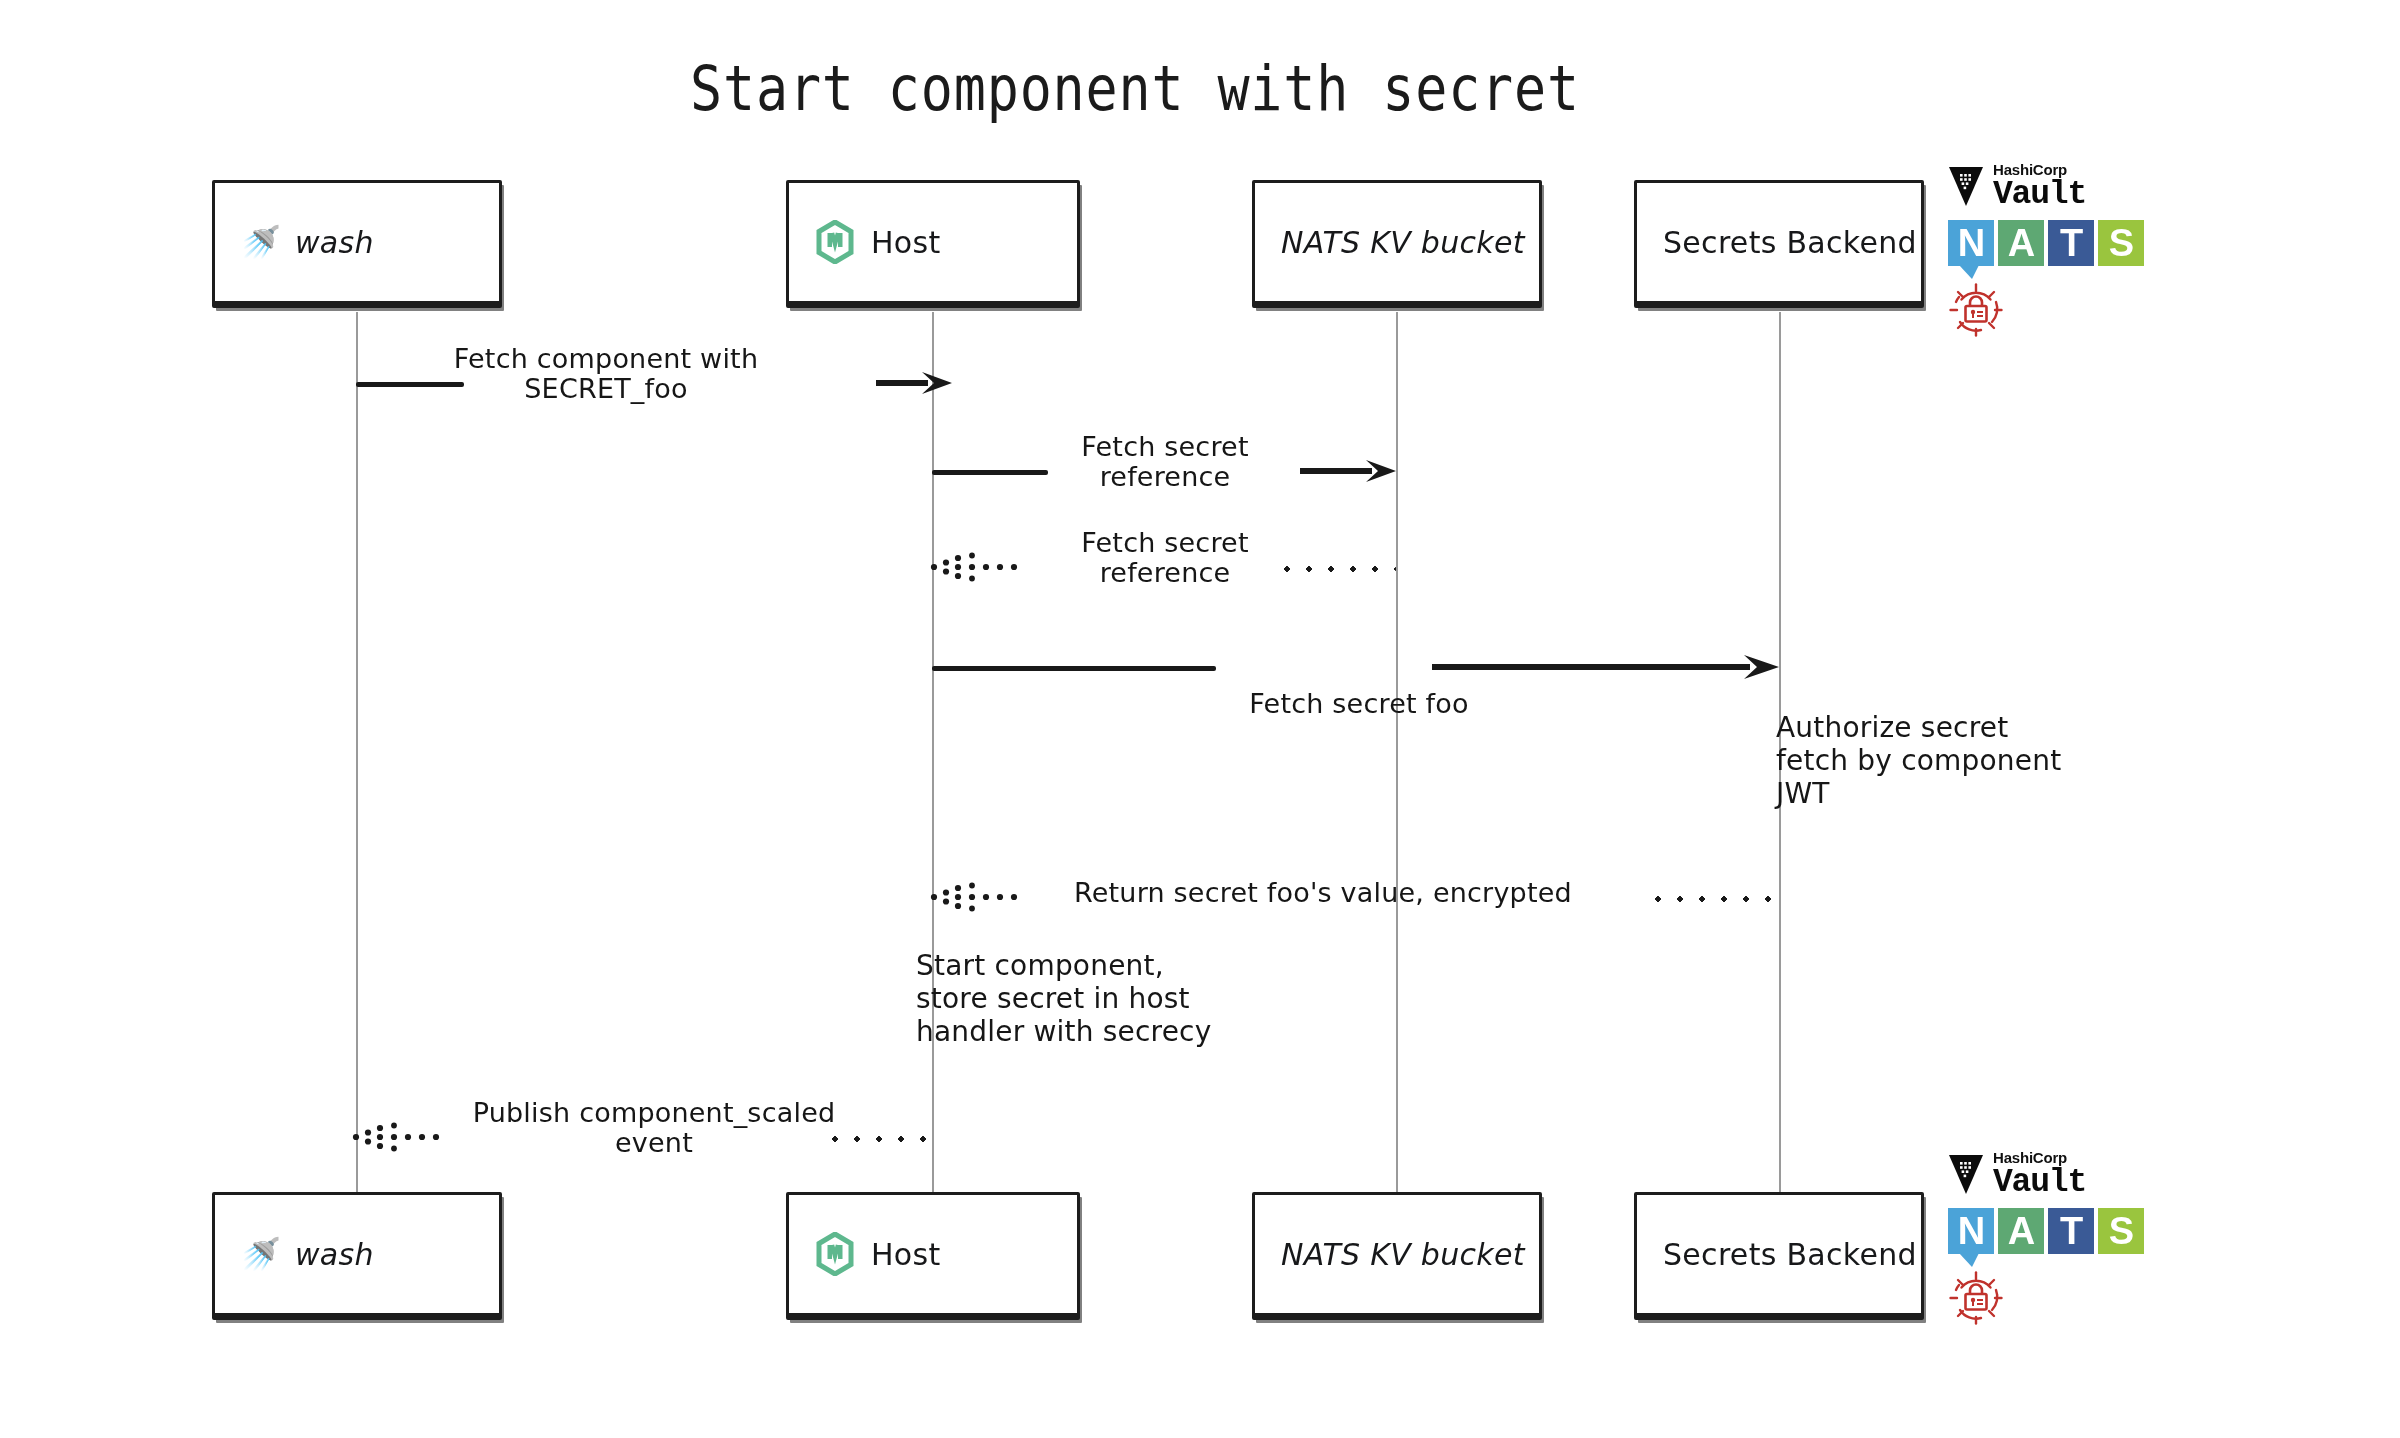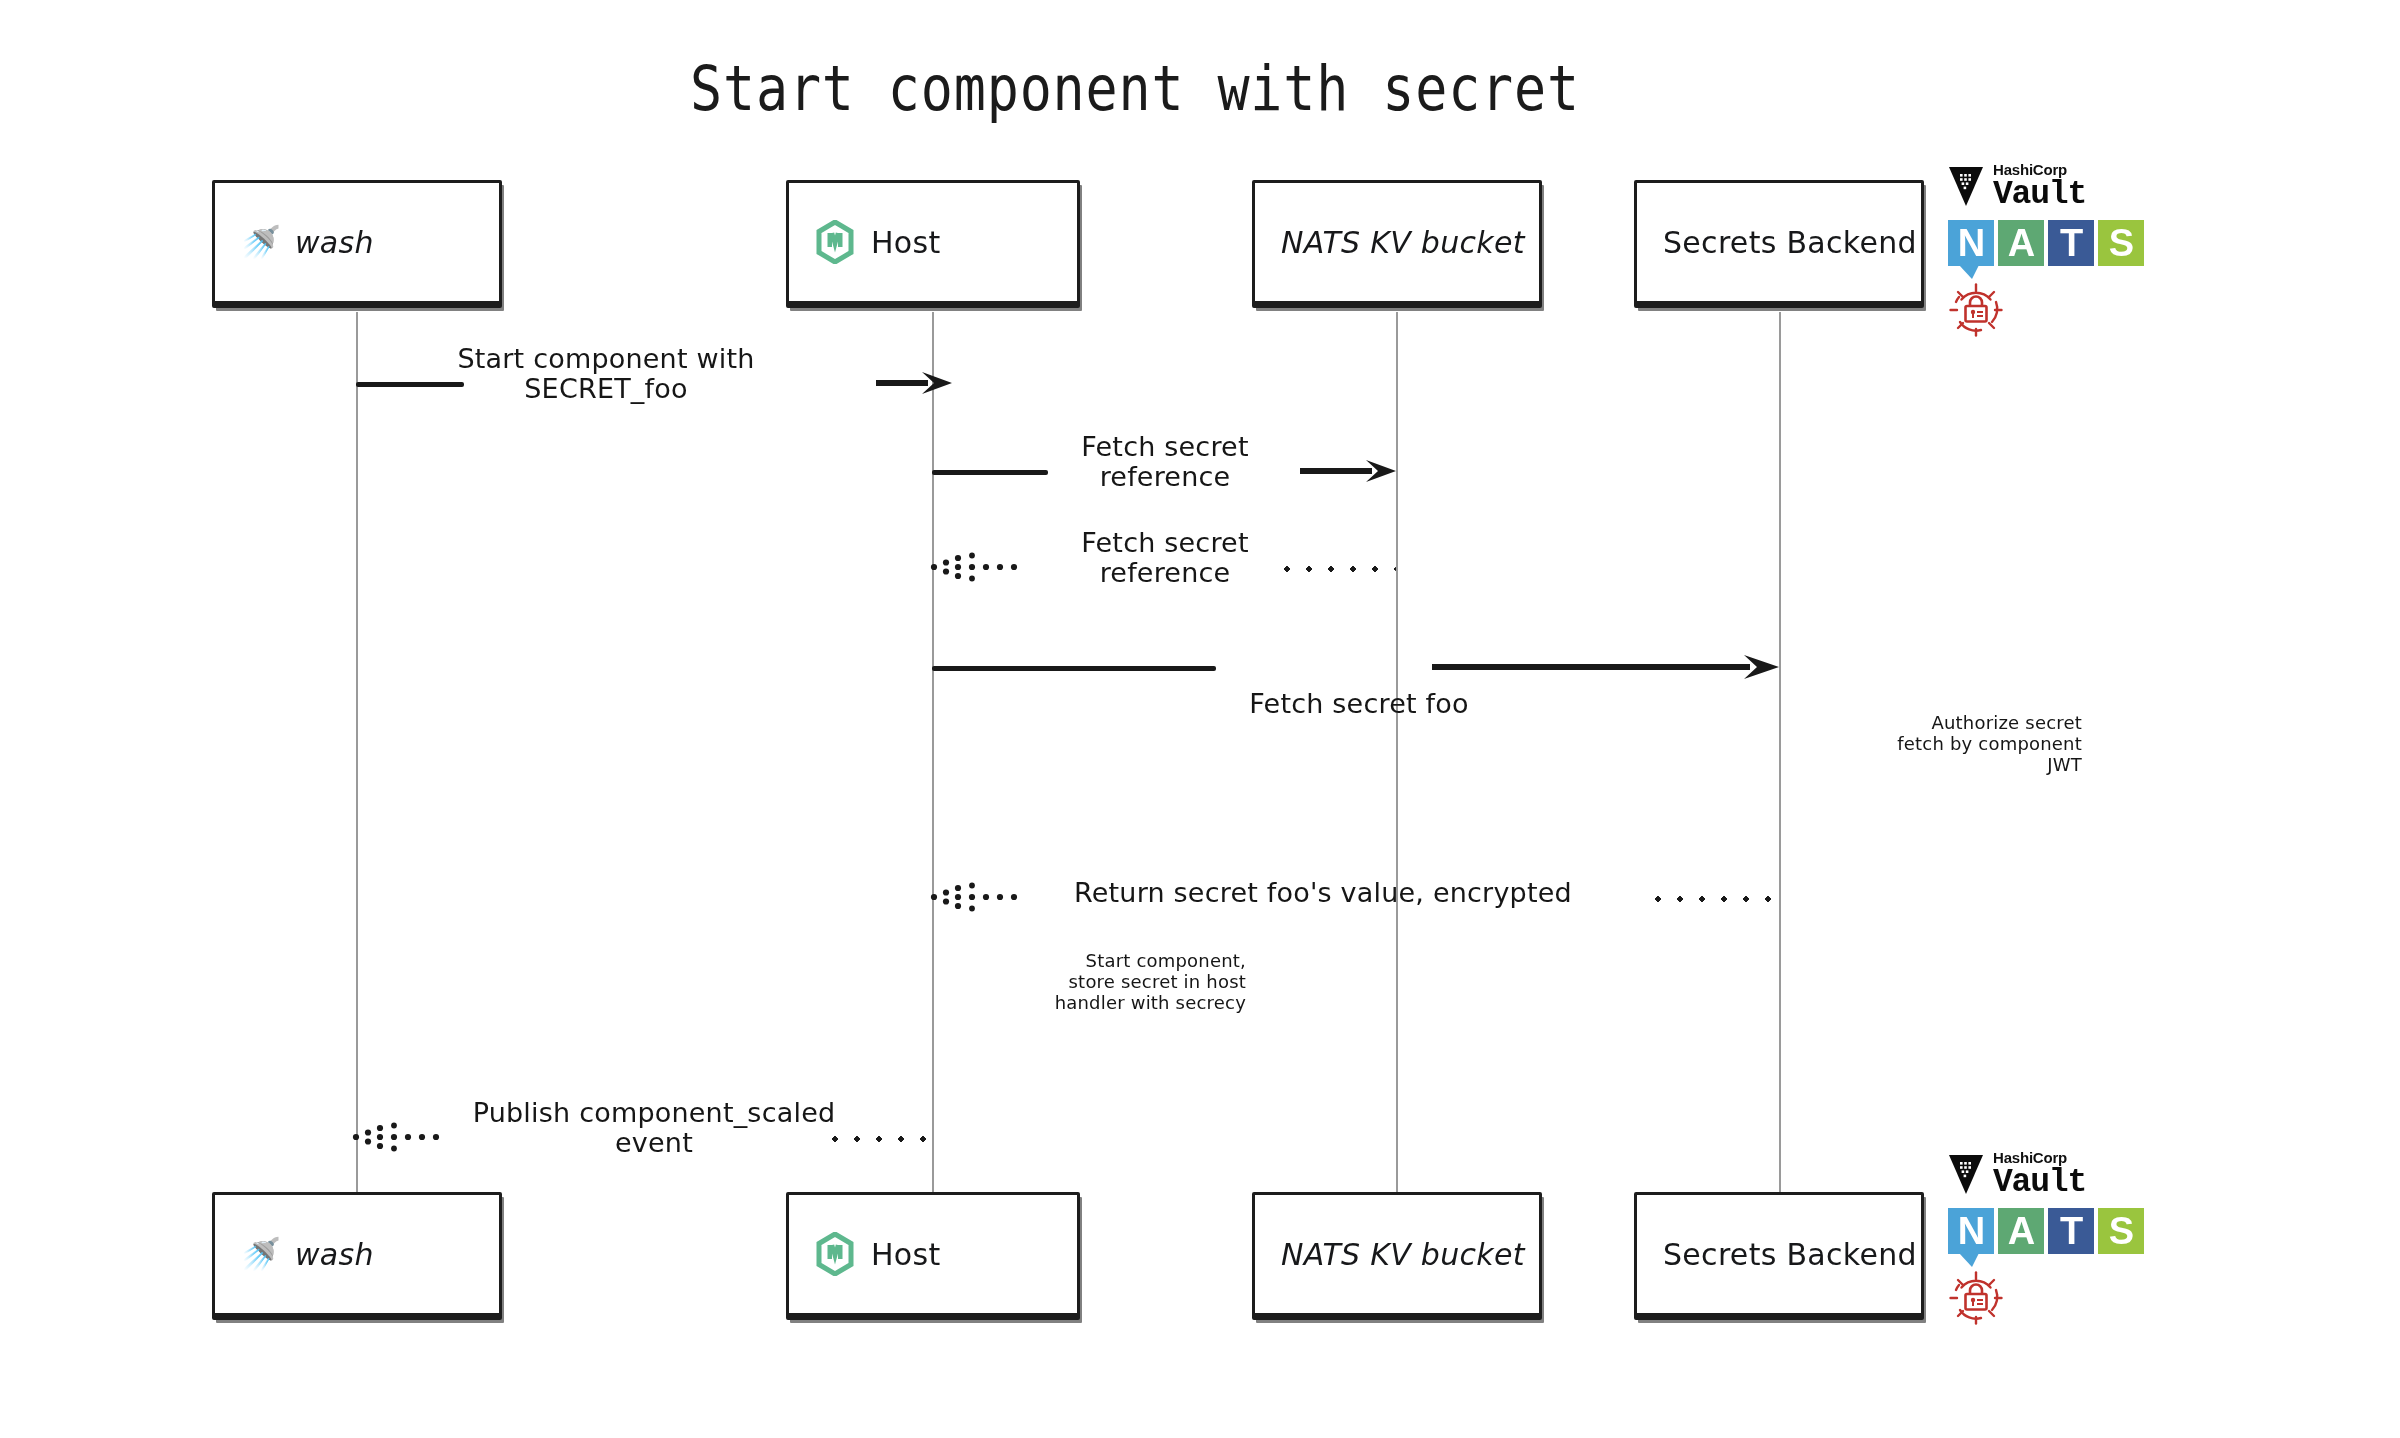--- a/index.html
+++ b/index.html
@@ -109,25 +109,25 @@
     line-height: 1.1;
     color: #161616;
     white-space: pre-line;
     letter-spacing: 0.2px;
   }
 
   
   .note {
     position: absolute;
     font-family: "DejaVu Sans", sans-serif;
-    font-size: 18px;
+    font-size: 28px;
     line-height: 1.17;
     color: #161616;
     white-space: pre-line;
-    text-align: right;
+    text-align: left;
     letter-spacing: 0.2px;
   }
 
   
   .logo-cluster { position: absolute; }
   .vault-logo {
     display: flex;
     align-items: center;
     gap: 9px;
     height: 52px;
@@ -300,21 +300,21 @@
 
   <div class="msg" style="left:356px; top:382px; width:576px;">
     <span class="seg" style="left:0px; width:108px;"></span>
     <span class="head-solid" style="left:520px;">
       <svg width="80" height="28" viewBox="0 0 80 28">
         <rect x="0" y="11" width="52" height="6" fill="#191919"></rect>
         <path d="M46 3 L76 14 L46 25 L58 14 Z" fill="#191919"></path>
       </svg>
     </span>
   </div>
-  <div class="msg-label" style="left:436px; top:344px; width:340px;">Start component with
+  <div class="msg-label" style="left:436px; top:344px; width:340px;">Fetch component with
 SECRET_foo</div>
 
   <div class="msg" style="left:932px; top:470px; width:464px;">
     <span class="seg" style="left:0px; width:116px;"></span>
     <span class="head-solid" style="left:368px;">
       <svg width="110" height="28" viewBox="0 0 110 28">
         <rect x="0" y="11" width="72" height="6" fill="#191919"></rect>
         <path d="M66 3 L96 14 L66 25 L78 14 Z" fill="#191919"></path>
       </svg>
     </span>

